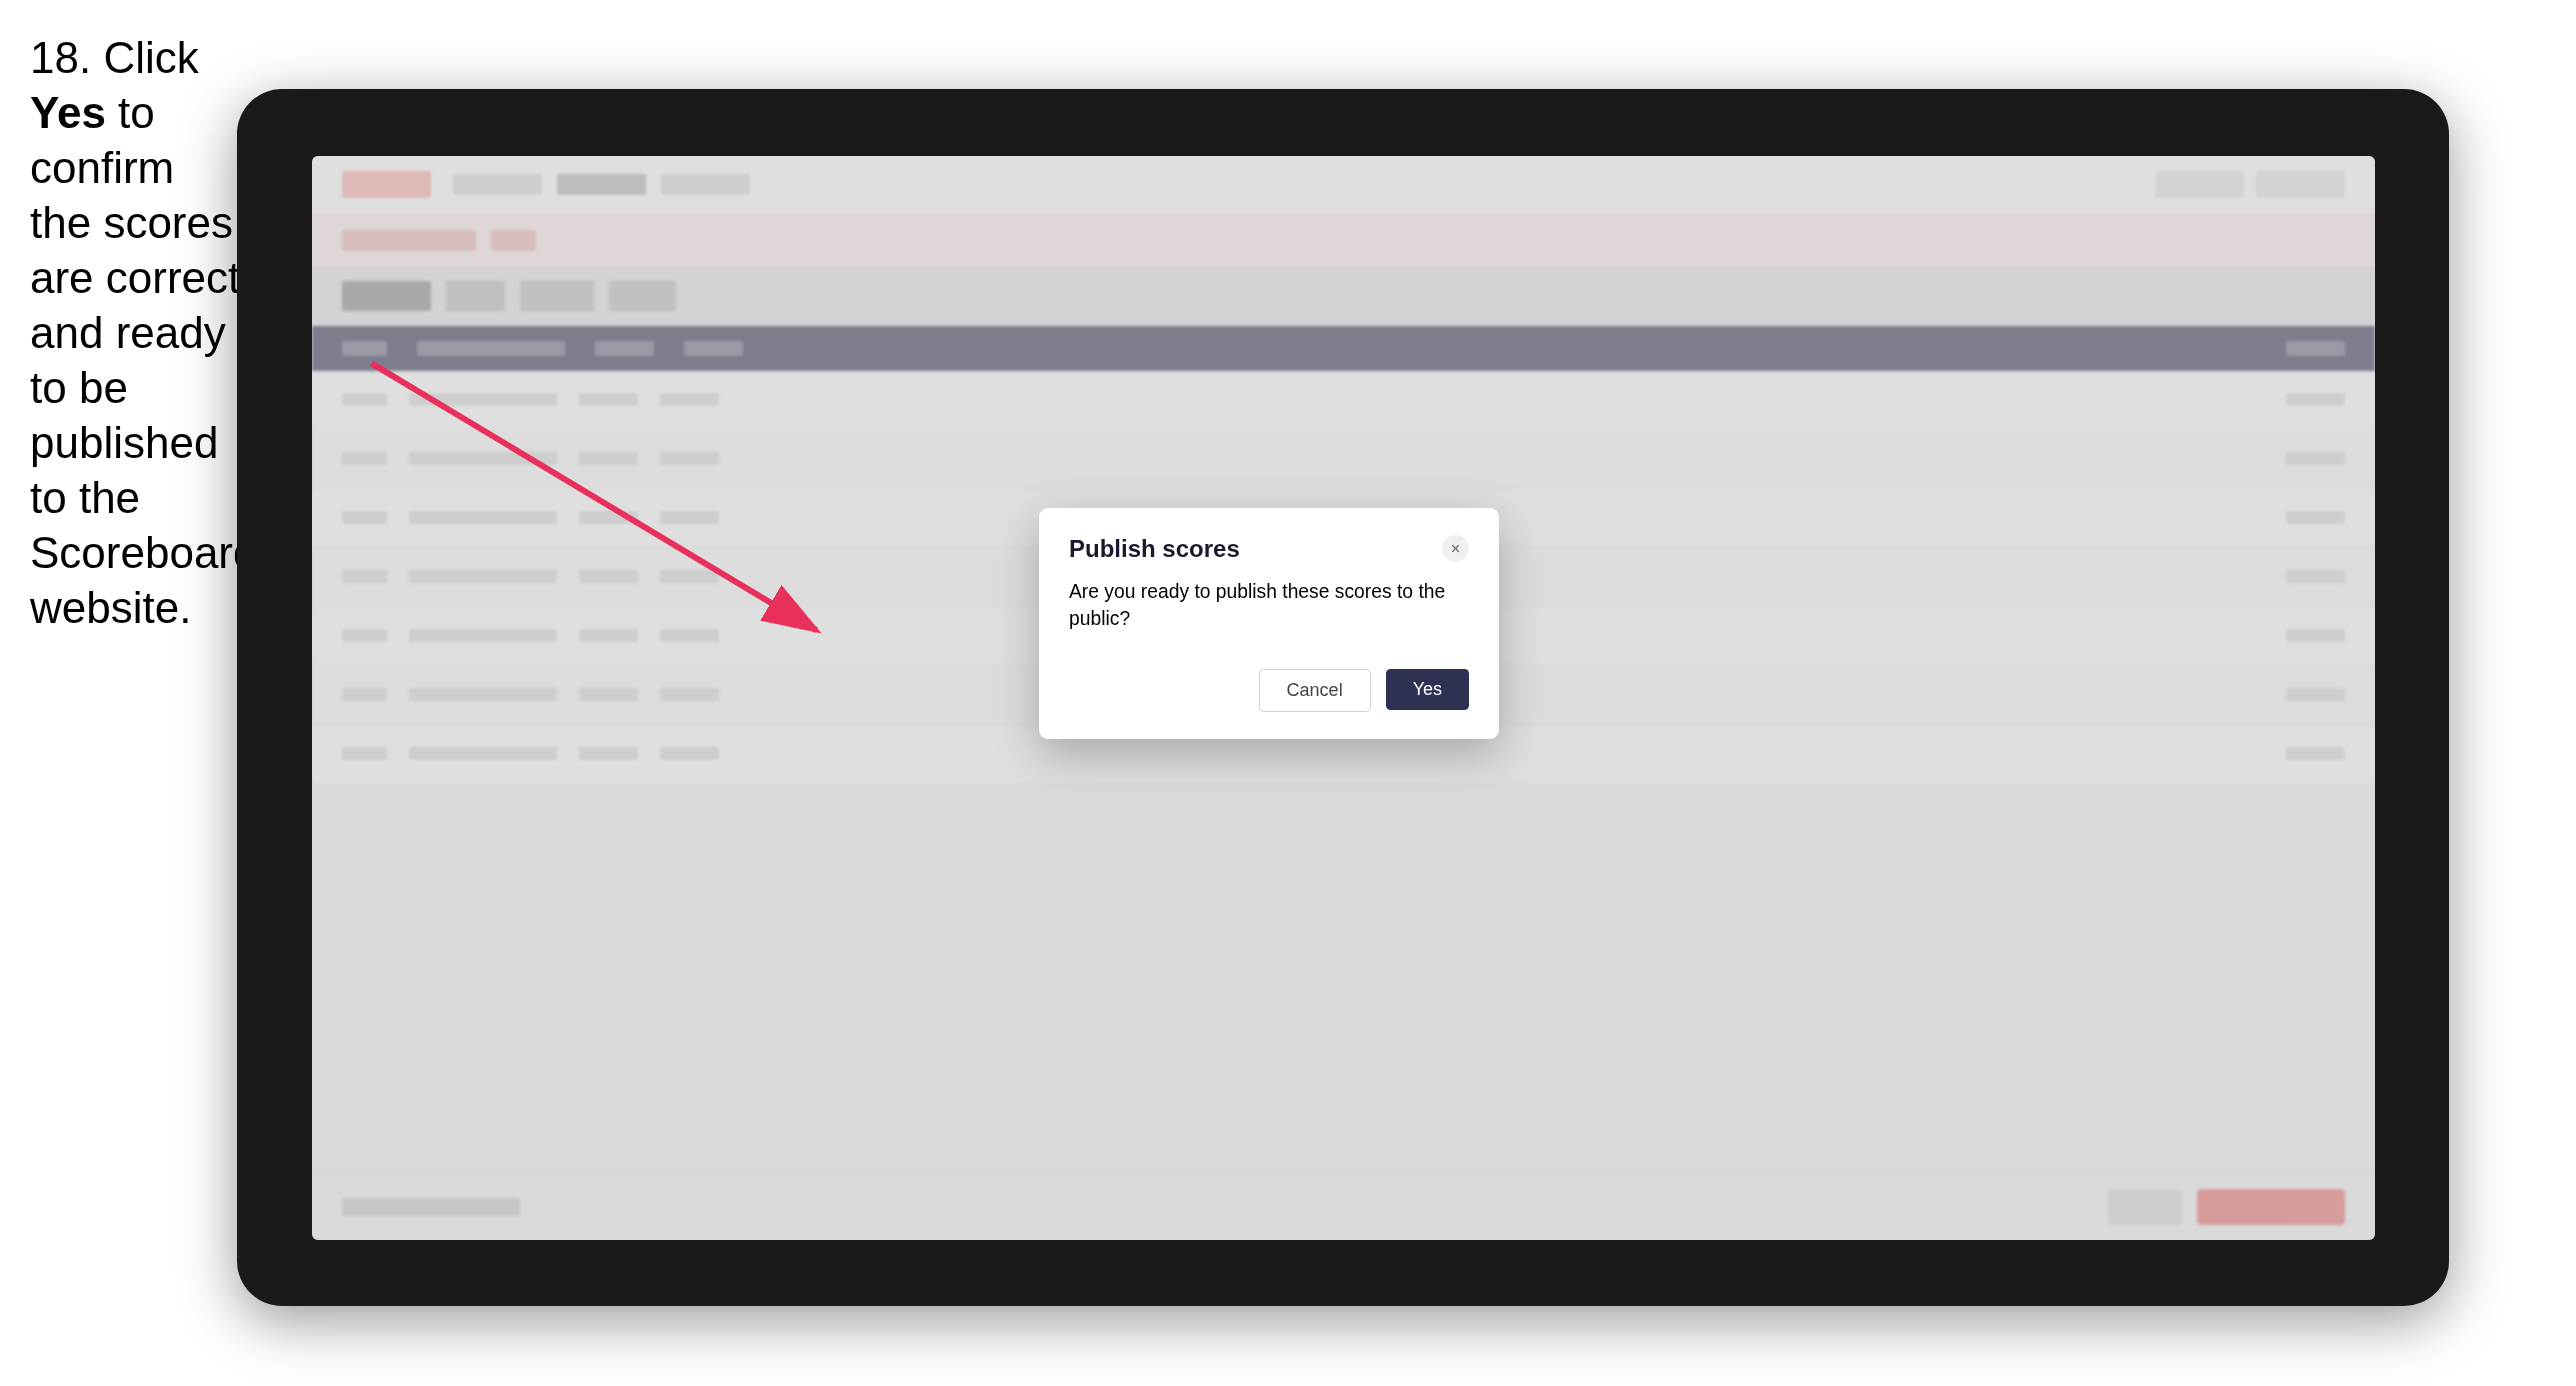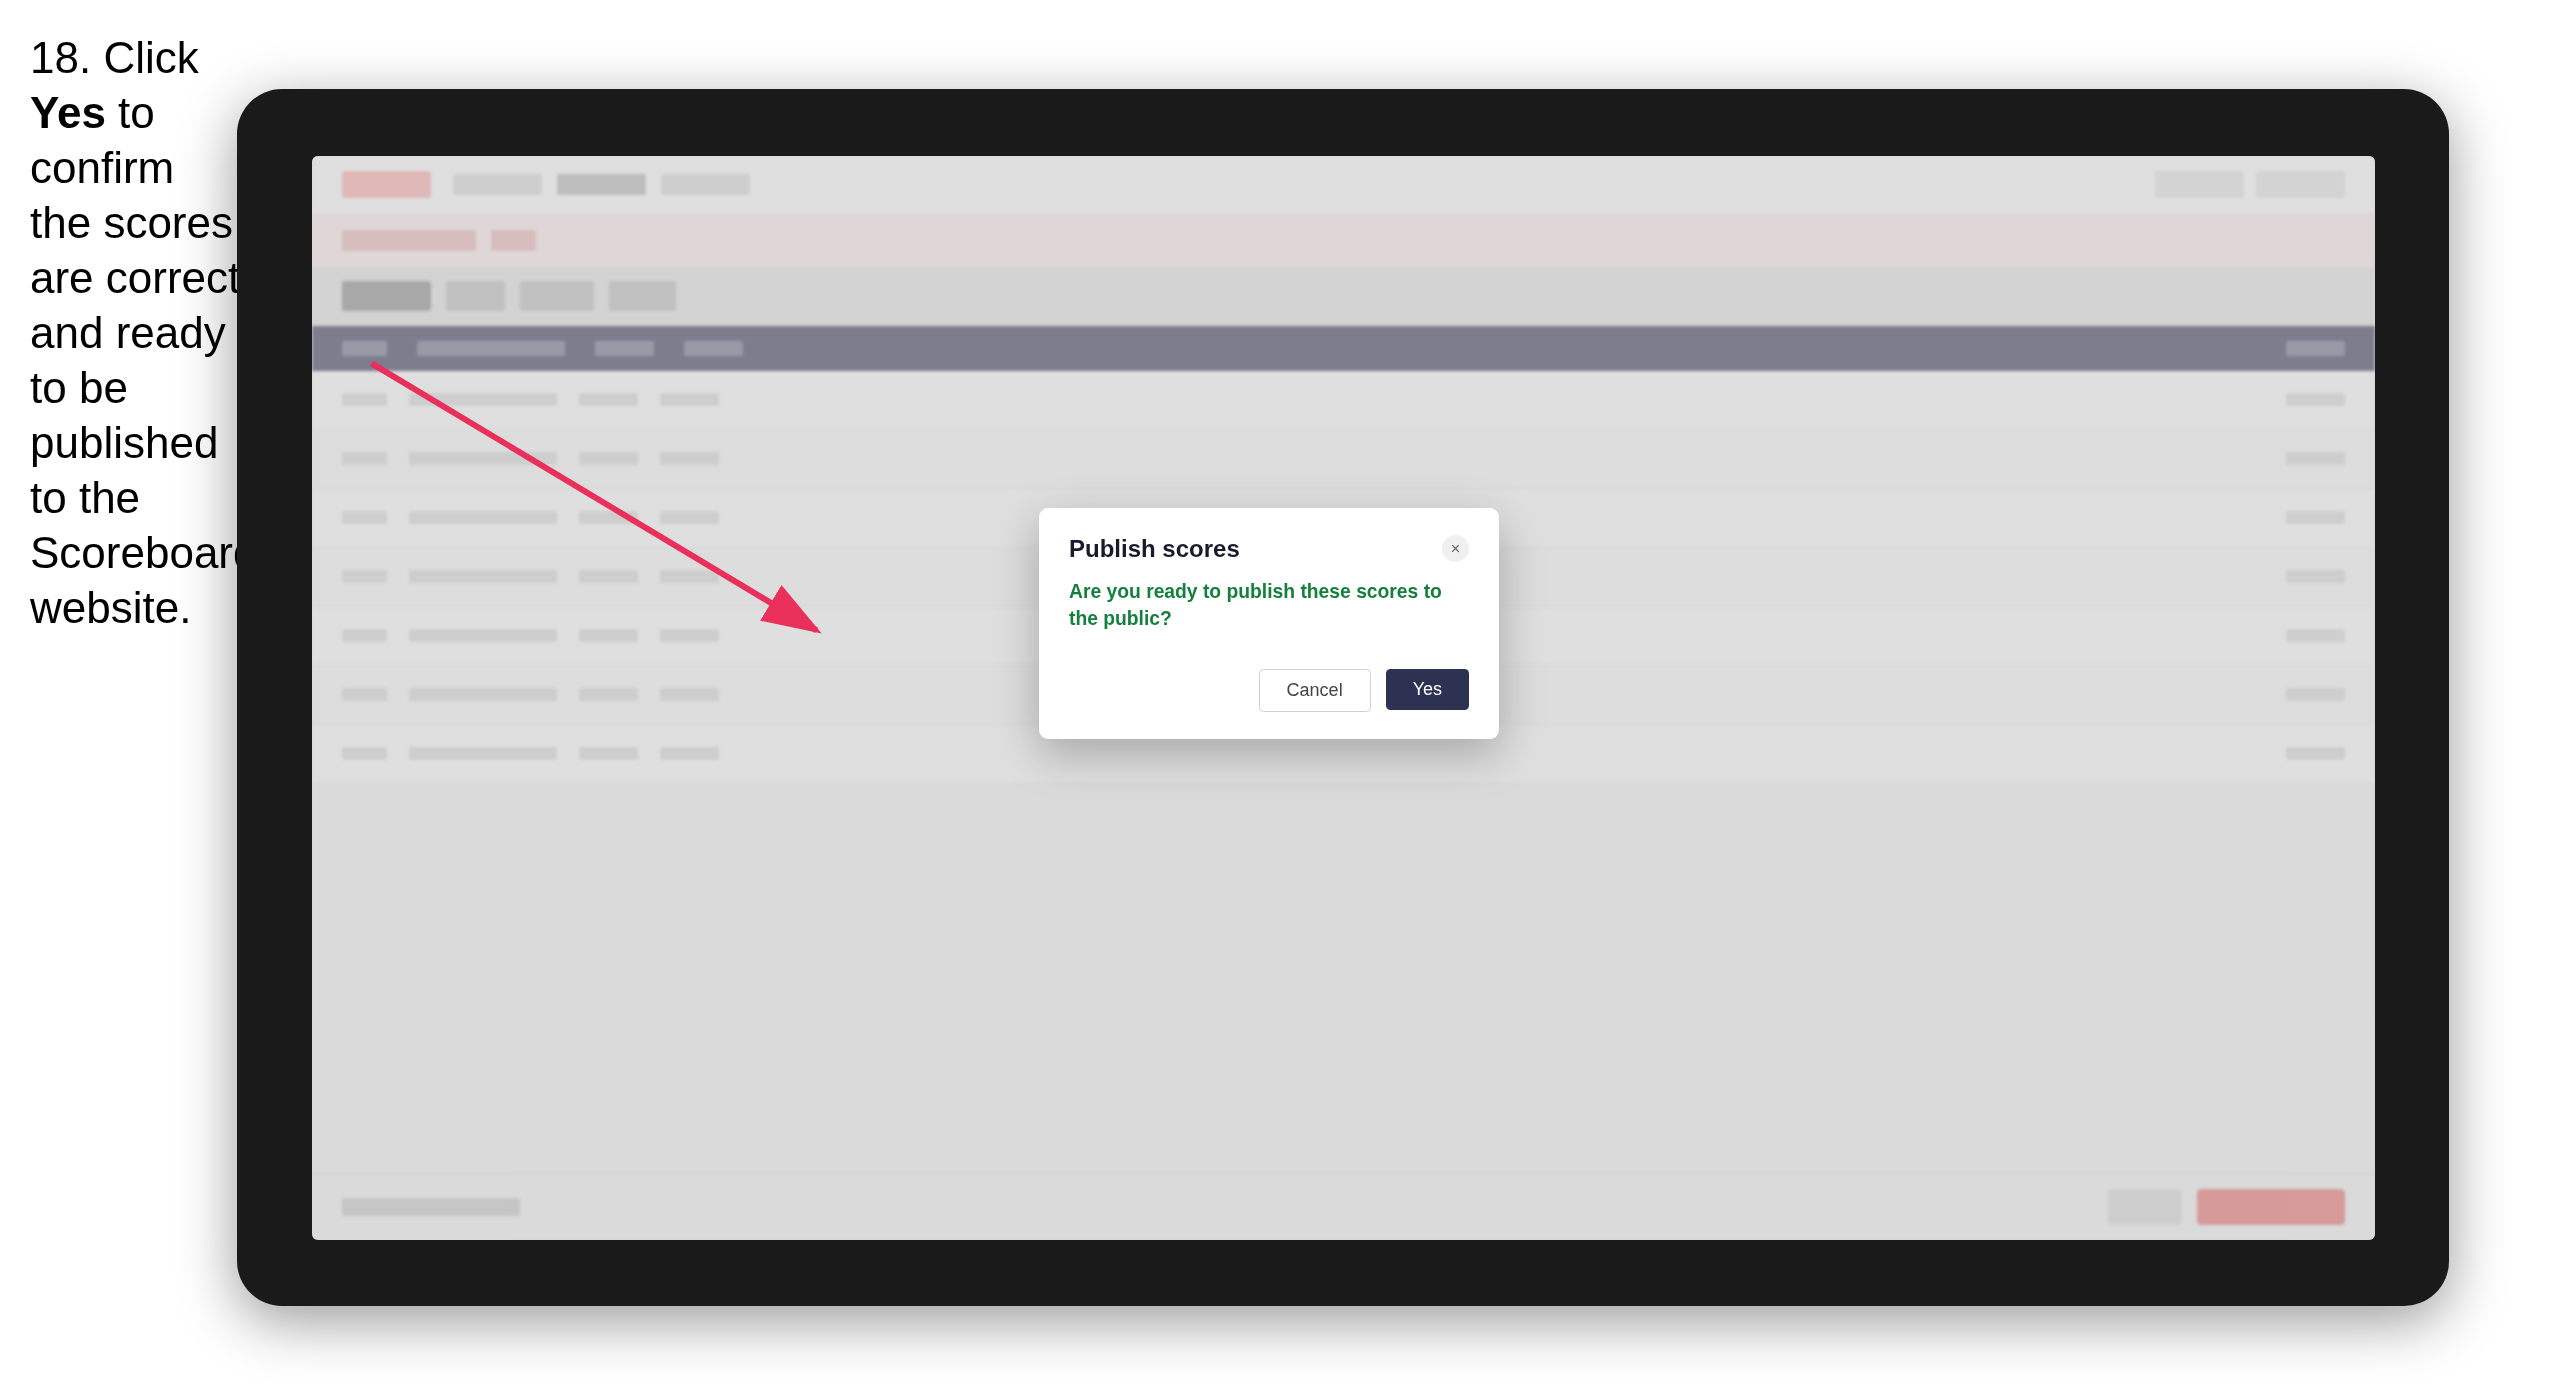--- a/index.html
+++ b/index.html
@@ -274,23 +274,22 @@
       cursor: pointer;
       font-size: 16.3px;
       color: #666;
       border: none;
       line-height: 1;
     }
 
     .modal-body {
       padding: 0 30px 22px 30px;
       font-size: 19.3px;
-      color: #15803d;
+      color: #000000;
       line-height: 1.4;
-      font-weight: bold;
     }
 
     .modal-footer {
       padding: 15px 30px 27px 30px;
       display: flex;
       align-items: flex-start;
       justify-content: flex-end;
       gap: 15px;
     }
 

